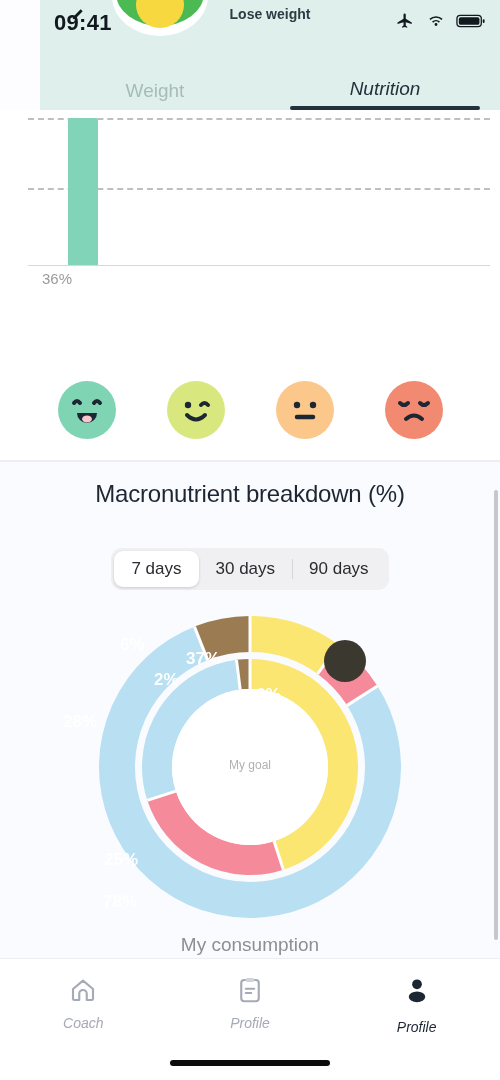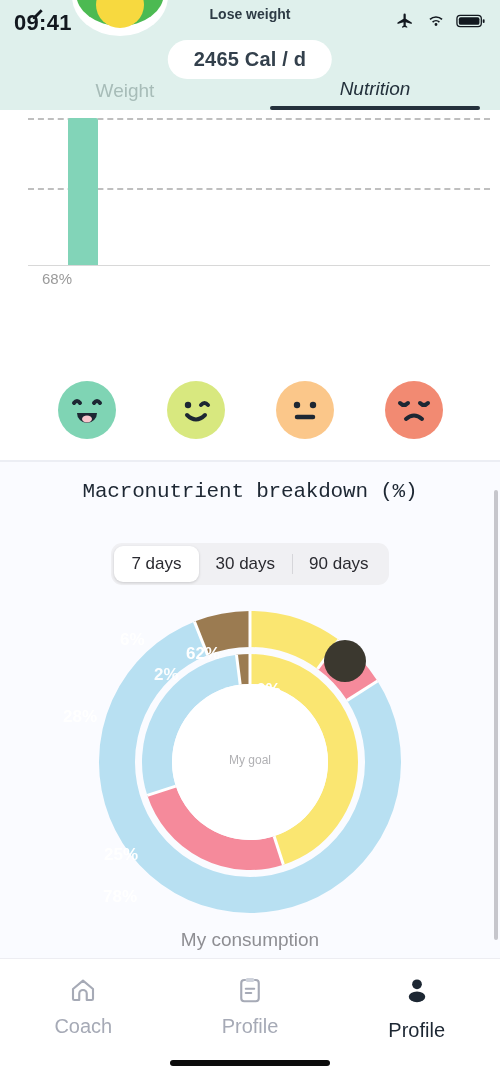--- a/index.html
+++ b/index.html
@@ -7,20 +7,21 @@
     width:500px; height:1080px;
     font-family:"Liberation Sans", sans-serif;
     background:#ffffff; overflow:hidden;
   }
   #app { position:relative; width:500px; height:1080px; background:#fdfdff; }
 
   
   .header {
     position:relative; height:110px; background:#dff0ec;
     overflow:hidden;
+    margin-left:40px;
   }
   .deco-food {
     position:absolute; left:72px; top:-44px; width:96px; height:80px;
     border-radius:50%; background:#ffffff; overflow:hidden;
   }
   .deco-food .leaf {
     position:absolute; left:4px; top:4px; width:88px; height:66px;
     border-radius:50%; background:#4cba52;
   }
   .deco-food .yolk {
@@ -95,22 +96,22 @@
   .m1 { background:#7fd4b4; }
   .m2 { background:#d8e87f; }
   .m3 { background:#fbc78a; }
   .m4 { background:#f28a72; }
 
   .divider { height:2px; background:#eceef4; }
 
   
   .macro { background:#fafbff; padding-top:18px; }
   .macro-title {
-    text-align:center; font-family:Liberation Mono, monospace;
-    font-size:21px; color:#1d2733; letter-spacing:-.2px;
+    text-align:center; font-family:Liberation Sans, sans-serif;
+    font-size:24px; color:#1d2733; letter-spacing:-.2px;
   }
   .seg-wrap { display:flex; justify-content:center; margin-top:40px; }
   .segmented {
     display:flex; background:#f0f0f3; border-radius:11px; padding:3px;
   }
   .seg {
     font-size:17px; color:#2a2a30; padding:8px 17px;
     border-radius:9px; position:relative;
   }
   .seg.active { background:#ffffff; box-shadow:0 1px 3px rgba(0,0,0,.16); }
@@ -152,21 +153,21 @@
 
   .bottom-rule { height:2px; background:#ececf1; margin-top:20px; }
 
   
   .navbar {
     position:absolute; left:0; right:0; bottom:0; height:122px;
     background:#ffffff; border-top:1px solid #ededf2;
   }
   .nav-items { display:flex; padding-top:16px; }
   .nav-item { flex:1; text-align:center; }
-  .nav-label { font-size:20px; color:#a6aab6; margin-top:6px; }
+  .nav-label { font-size:14px; color:#a6aab6; margin-top:6px;font-style:italic; }
   .nav-item.active .nav-label { color:#1d2733;margin-top:10px; }
   .home-indicator {
     position:absolute; left:50%; transform:translateX(-50%); bottom:14px;
     width:160px; height:6px; border-radius:4px; background:#0c0c0c;
   }
 
   .scrollbar {
     position:absolute; right:2px; top:490px; width:4px; height:450px;
     background:#c6c6cc; border-radius:3px;
   }
@@ -198,38 +199,37 @@
         </svg>
         <svg width="30" height="16" viewBox="0 0 32 16">
           <rect x="1" y="2" width="26" height="12" rx="3.5" fill="none" stroke="#12181f" stroke-width="1.4"></rect>
           <rect x="3" y="4" width="22" height="8" rx="2" fill="#12181f"></rect>
           <rect x="28.5" y="6" width="2" height="4" rx="1" fill="#12181f"></rect>
         </svg>
       </div>
     </div>
 
     <div class="goal-label">Lose weight</div>
-    <div class="cal-pill">2465 Cal / d</div>
 
     <div class="tabs">
       <div class="tab">
         <span>Weight</span>
         
       </div>
       <div class="tab active">
         <span>Nutrition</span>
         <div class="tab-underline"></div>
       </div>
     </div>
   </div>
 
   <div class="chart-section">
     <div class="gridline grid-100"></div>
     <div class="gridline grid-50"></div>
-    <div class="grid-label">68%</div>
+    <div class="grid-label">36%</div>
     <div class="axis"></div>
     <div class="bar"></div>
   </div>
 
   <div class="moods">
     <div class="mood m1">
       <svg viewBox="0 0 58 58" width="58" height="58">
         <path d="M16 22q3-4 6 0M36 22q3-4 6 0" stroke="#1d2733" stroke-width="4" fill="none" stroke-linecap="round"></path>
         <path d="M19 32h20a10 10 0 01-20 0z" fill="#1d2733"></path>
         <ellipse cx="29" cy="38" rx="5" ry="3.5" fill="#f8c6cd"></ellipse>
@@ -297,21 +297,21 @@
             <line y1="-151" y2="-115" transform="rotate(338.4)"></line>
             <line y1="-108" y2="-78" transform="rotate(0)"></line>
             <line y1="-108" y2="-78" transform="rotate(162)"></line>
             <line y1="-108" y2="-78" transform="rotate(252)"></line>
             <line y1="-108" y2="-78" transform="rotate(352.8)"></line>
           </g>
           <circle r="78" fill="#ffffff"></circle>
         </g>
       </svg>
 
-      <div class="ring-label" style="left:186px;top:47px;">62%</div>
+      <div class="ring-label" style="left:186px;top:47px;">37%</div>
       <div class="ring-label" style="left:256px;top:83px;">6%</div>
       <div class="ring-label" style="left:103px;top:290px;">78%</div>
       <div class="ring-label" style="left:120px;top:33px;">6%</div>
 
       <div class="ring-label" style="left:154px;top:68px;opacity:.95;">2%</div>
       <div class="ring-label" style="left:63px;top:110px;">28%</div>
       <div class="ring-label" style="left:104px;top:248px;">25%</div>
       <div class="ring-label" style="left:246px;top:140px;opacity:.25;">53%</div>
 
       <div class="goal-center">My goal</div>

